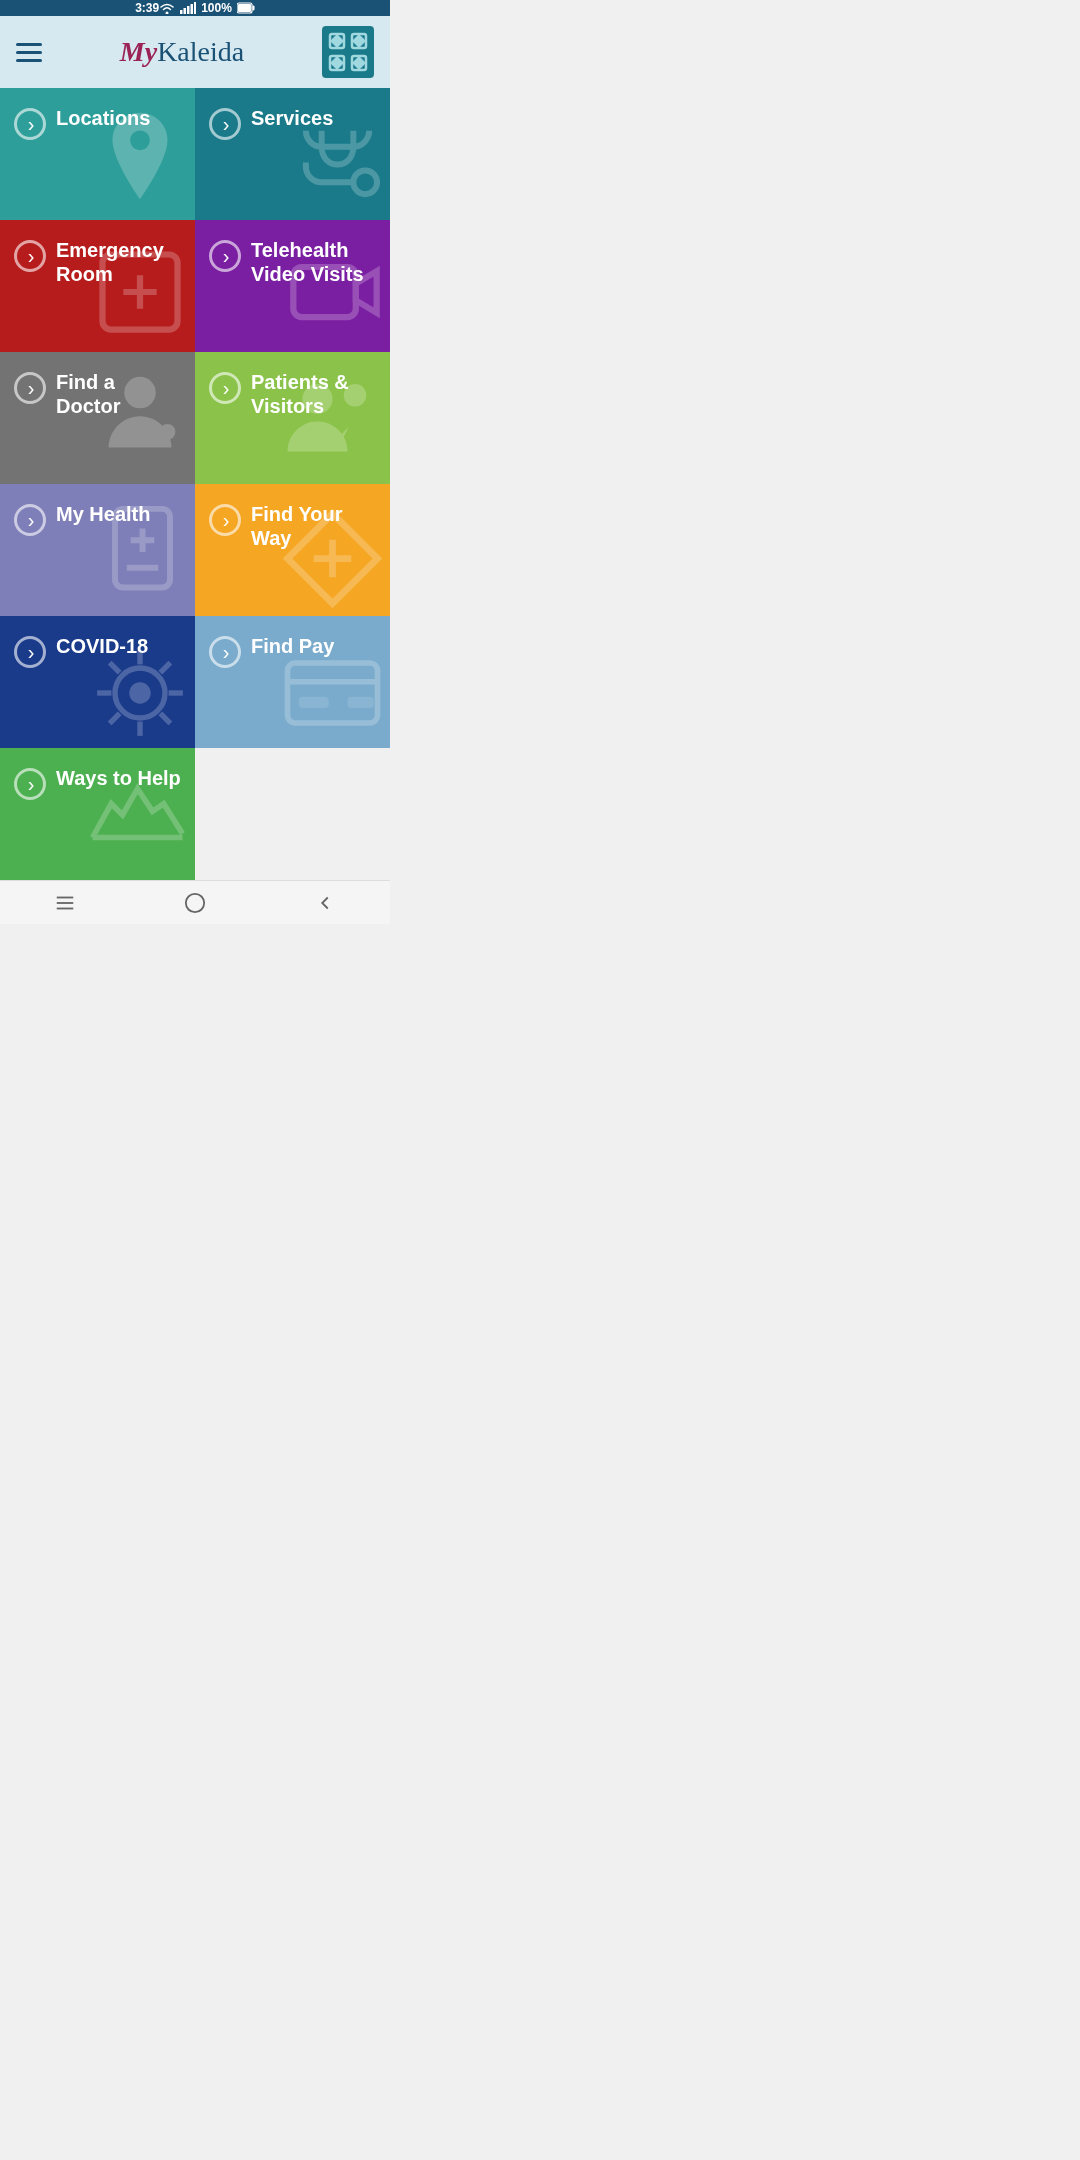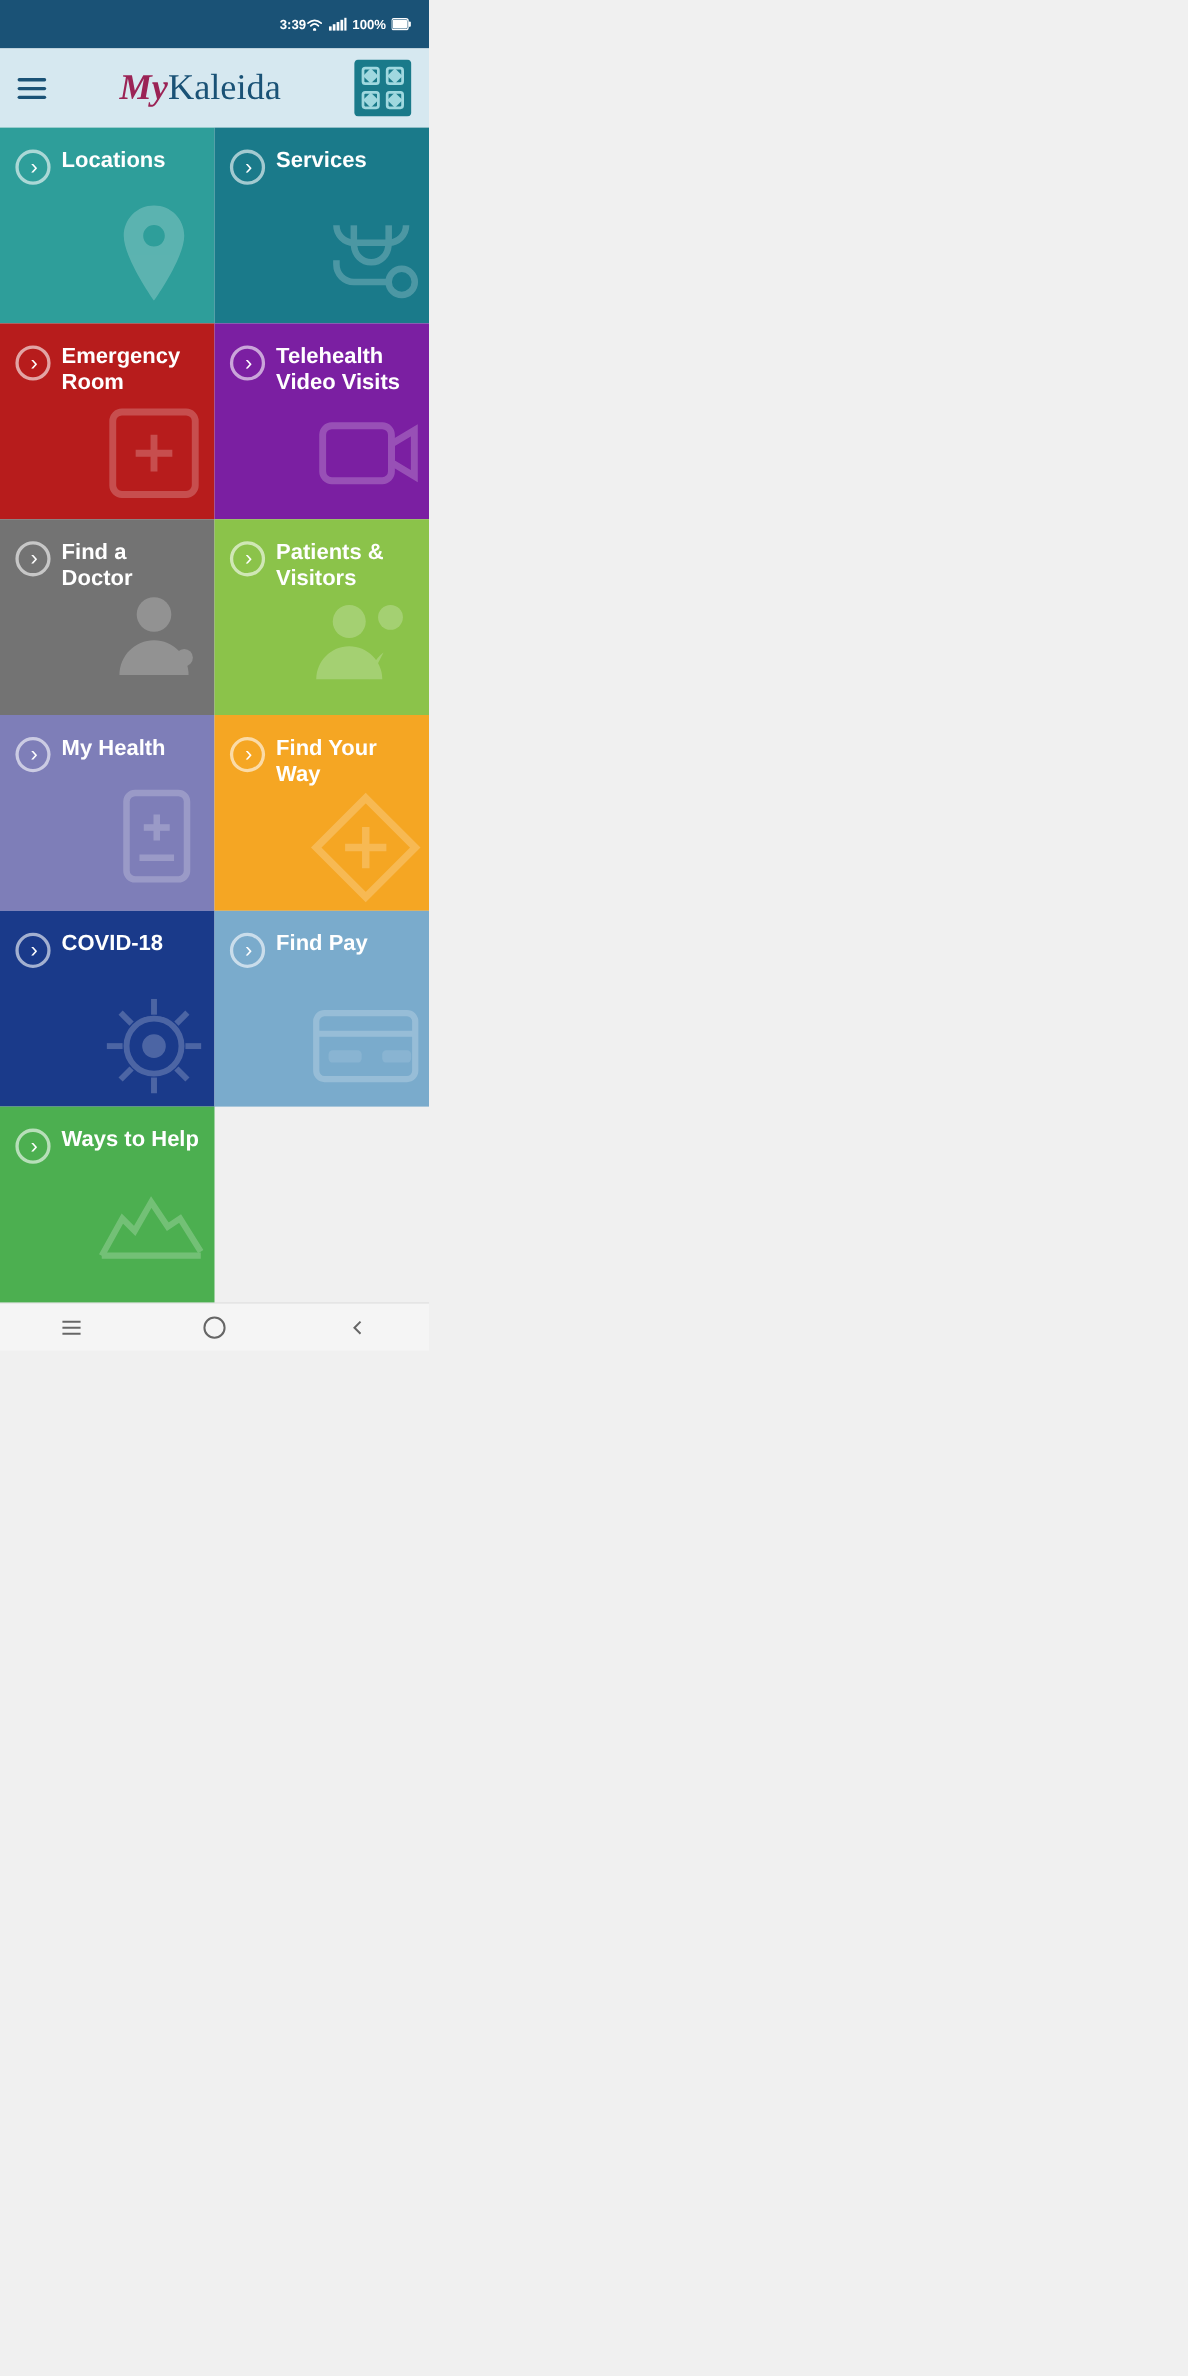--- a/index.html
+++ b/index.html
@@ -11,24 +11,24 @@
       font-family: -apple-system, BlinkMacSystemFont, 'Segoe UI', sans-serif;
       background: #f0f0f0;
       overflow-x: hidden;
     }
 
     
     .status-bar {
       background: #1a5276;
       color: white;
       display: flex;
-      justify-content: flex-end;
+      justify-content: center;
       align-items: center;
       padding: 6px 16px;
-      height: 44px;
+      height: 16px;
       font-size: 12px;
       font-weight: 600;
     }
     .status-right {
       display: flex;
       align-items: center;
       gap: 5px;
     }
 
     
@@ -49,21 +49,21 @@
     .menu-icon span {
       display: block;
       width: 26px;
       height: 3px;
       background: #1a5276;
       border-radius: 2px;
     }
     .logo {
       display: flex;
       align-items: center;
-      font-size: 33px;
+      font-size: 28px;
       font-weight: 400;
     }
     .logo-my {
       color: #9b2355;
       font-style: italic;
       font-family: Georgia, serif;
       font-weight: 700;
     }
     .logo-kaleida {
       color: #1a5276;
@@ -77,21 +77,21 @@
 
     
     .grid {
       display: grid;
       grid-template-columns: 1fr 1fr;
       width: 100%;
     }
 
     .tile {
       position: relative;
-      height: 178px;
+      height: 132px;
       display: flex;
       align-items: flex-start;
       padding: 18px 14px;
       overflow: hidden;
       cursor: pointer;
     }
 
     .tile-content {
       display: flex;
       align-items: flex-start;

